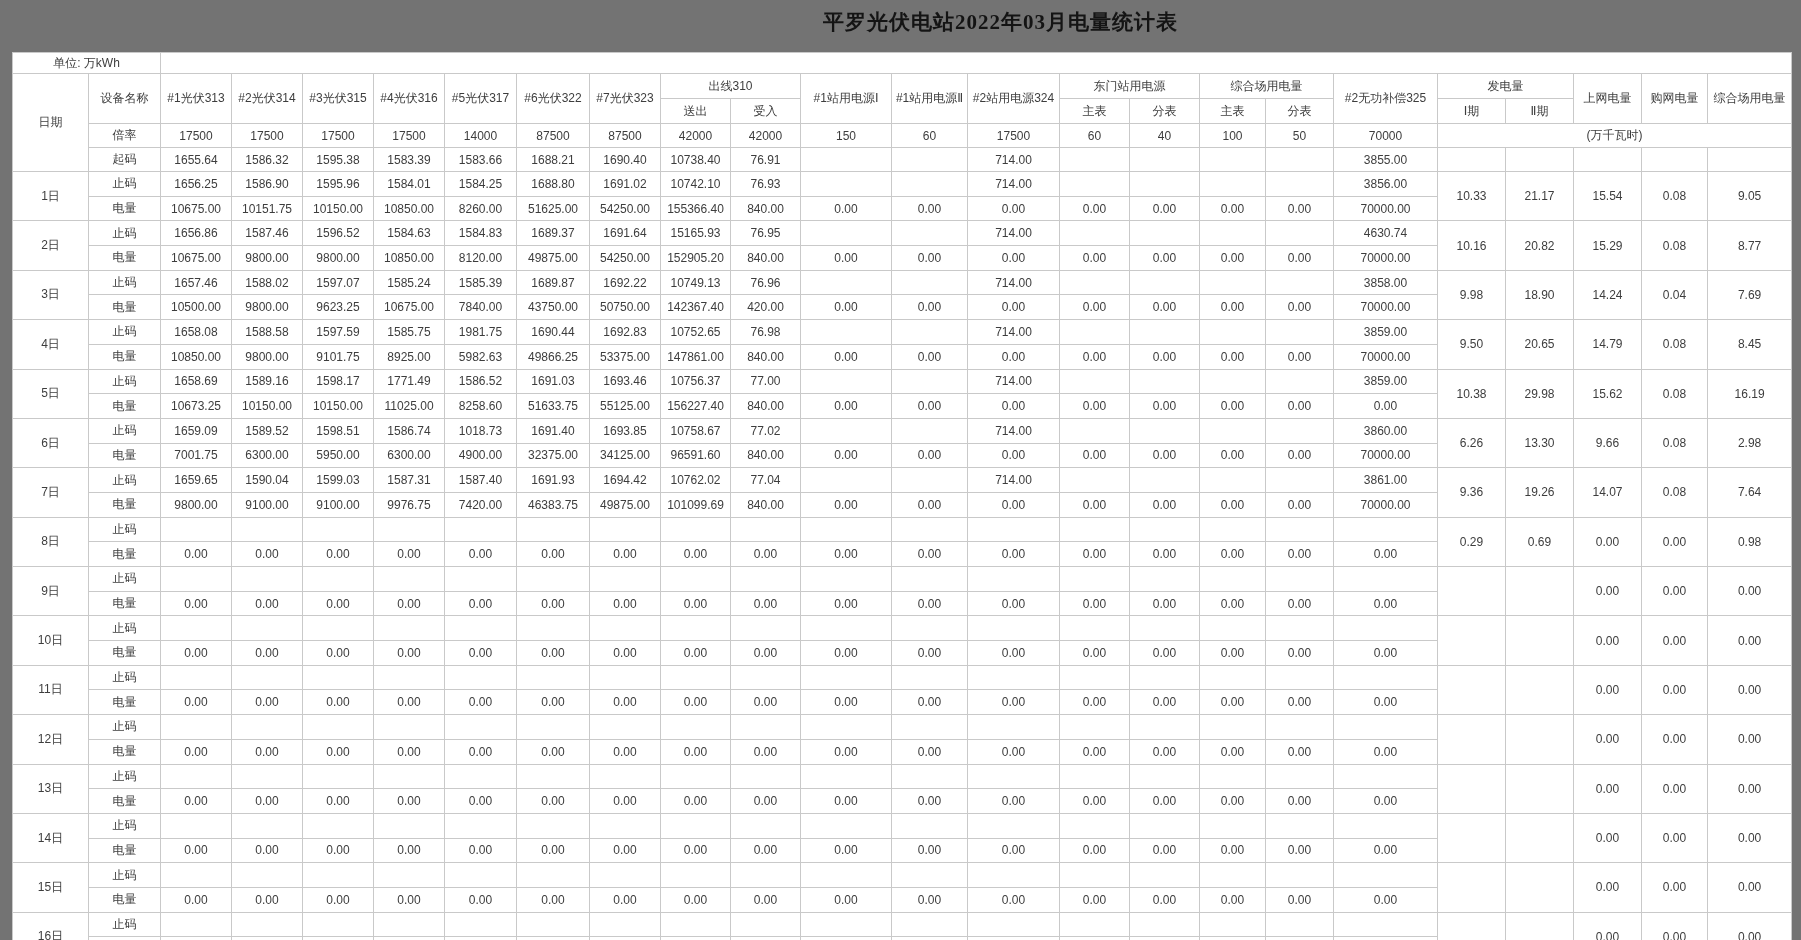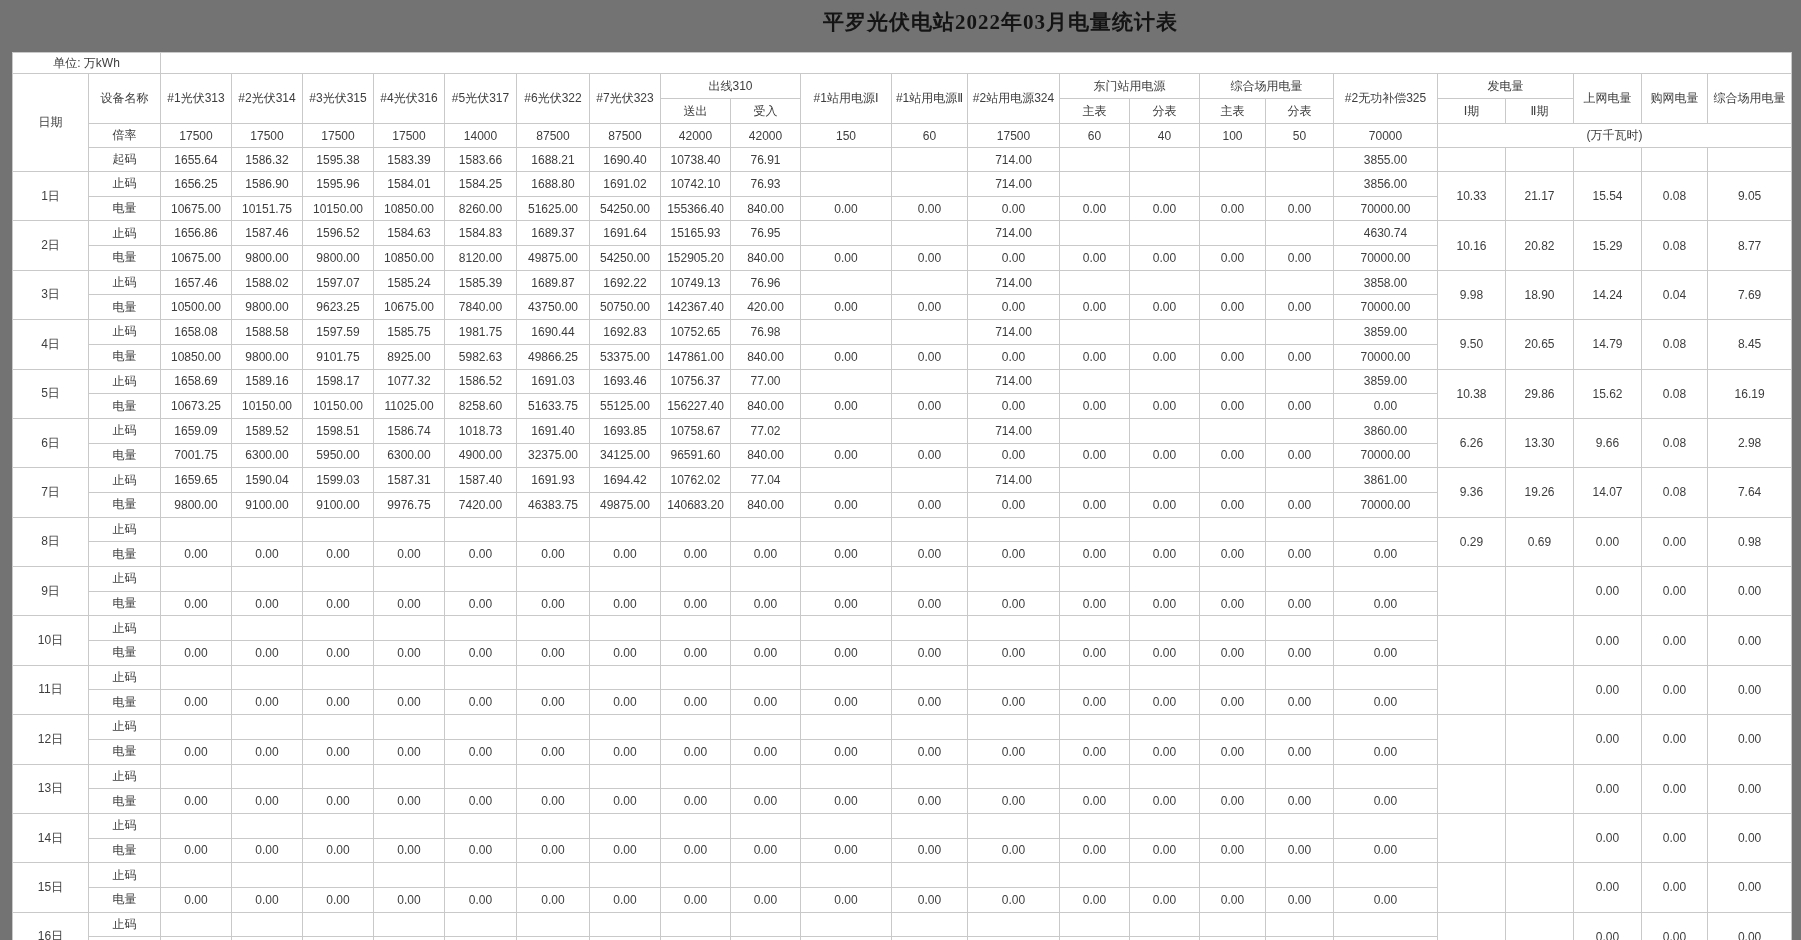--- a/index.html
+++ b/index.html
@@ -324,36 +324,36 @@
           <td>0.00</td>
           <td>0.00</td>
           <td>70000.00</td>
         </tr>
         <tr>
           <td rowspan="2">5日</td>
           <td>止码</td>
           <td>1658.69</td>
           <td>1589.16</td>
           <td>1598.17</td>
-          <td>1077.32</td>
+          <td>1771.49</td>
           <td>1586.52</td>
           <td>1691.03</td>
           <td>1693.46</td>
           <td>10756.37</td>
           <td>77.00</td>
           <td></td>
           <td></td>
           <td>714.00</td>
           <td></td>
           <td></td>
           <td></td>
           <td></td>
           <td>3859.00</td>
           <td rowspan="2">10.38</td>
-          <td rowspan="2">29.86</td>
+          <td rowspan="2">29.98</td>
           <td rowspan="2">15.62</td>
           <td rowspan="2">0.08</td>
           <td rowspan="2">16.19</td>
         </tr>
         <tr>
           <td>电量</td>
           <td>10673.25</td>
           <td>10150.00</td>
           <td>10150.00</td>
           <td>11025.00</td>
@@ -445,21 +445,21 @@
         </tr>
         <tr>
           <td>电量</td>
           <td>9800.00</td>
           <td>9100.00</td>
           <td>9100.00</td>
           <td>9976.75</td>
           <td>7420.00</td>
           <td>46383.75</td>
           <td>49875.00</td>
-          <td>140683.20</td>
+          <td>101099.69</td>
           <td>840.00</td>
           <td>0.00</td>
           <td>0.00</td>
           <td>0.00</td>
           <td>0.00</td>
           <td>0.00</td>
           <td>0.00</td>
           <td>0.00</td>
           <td>70000.00</td>
         </tr>

